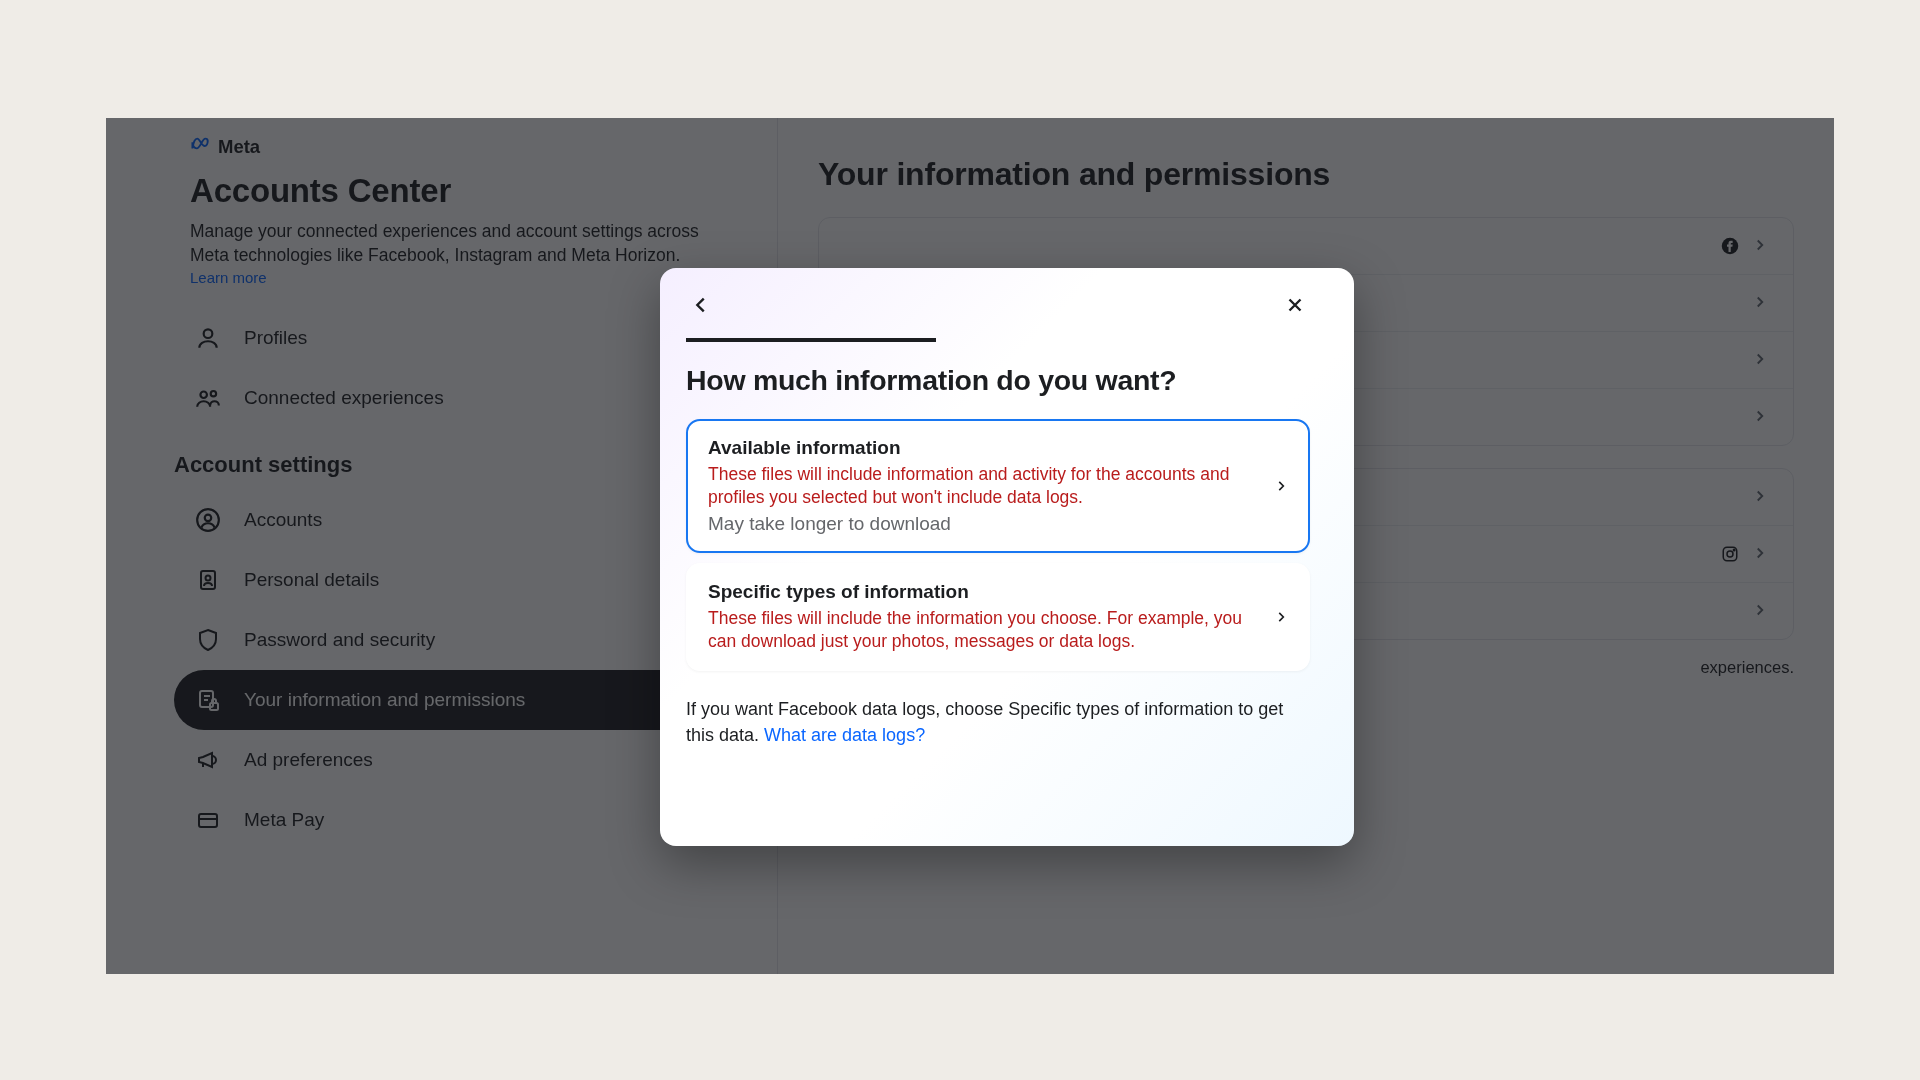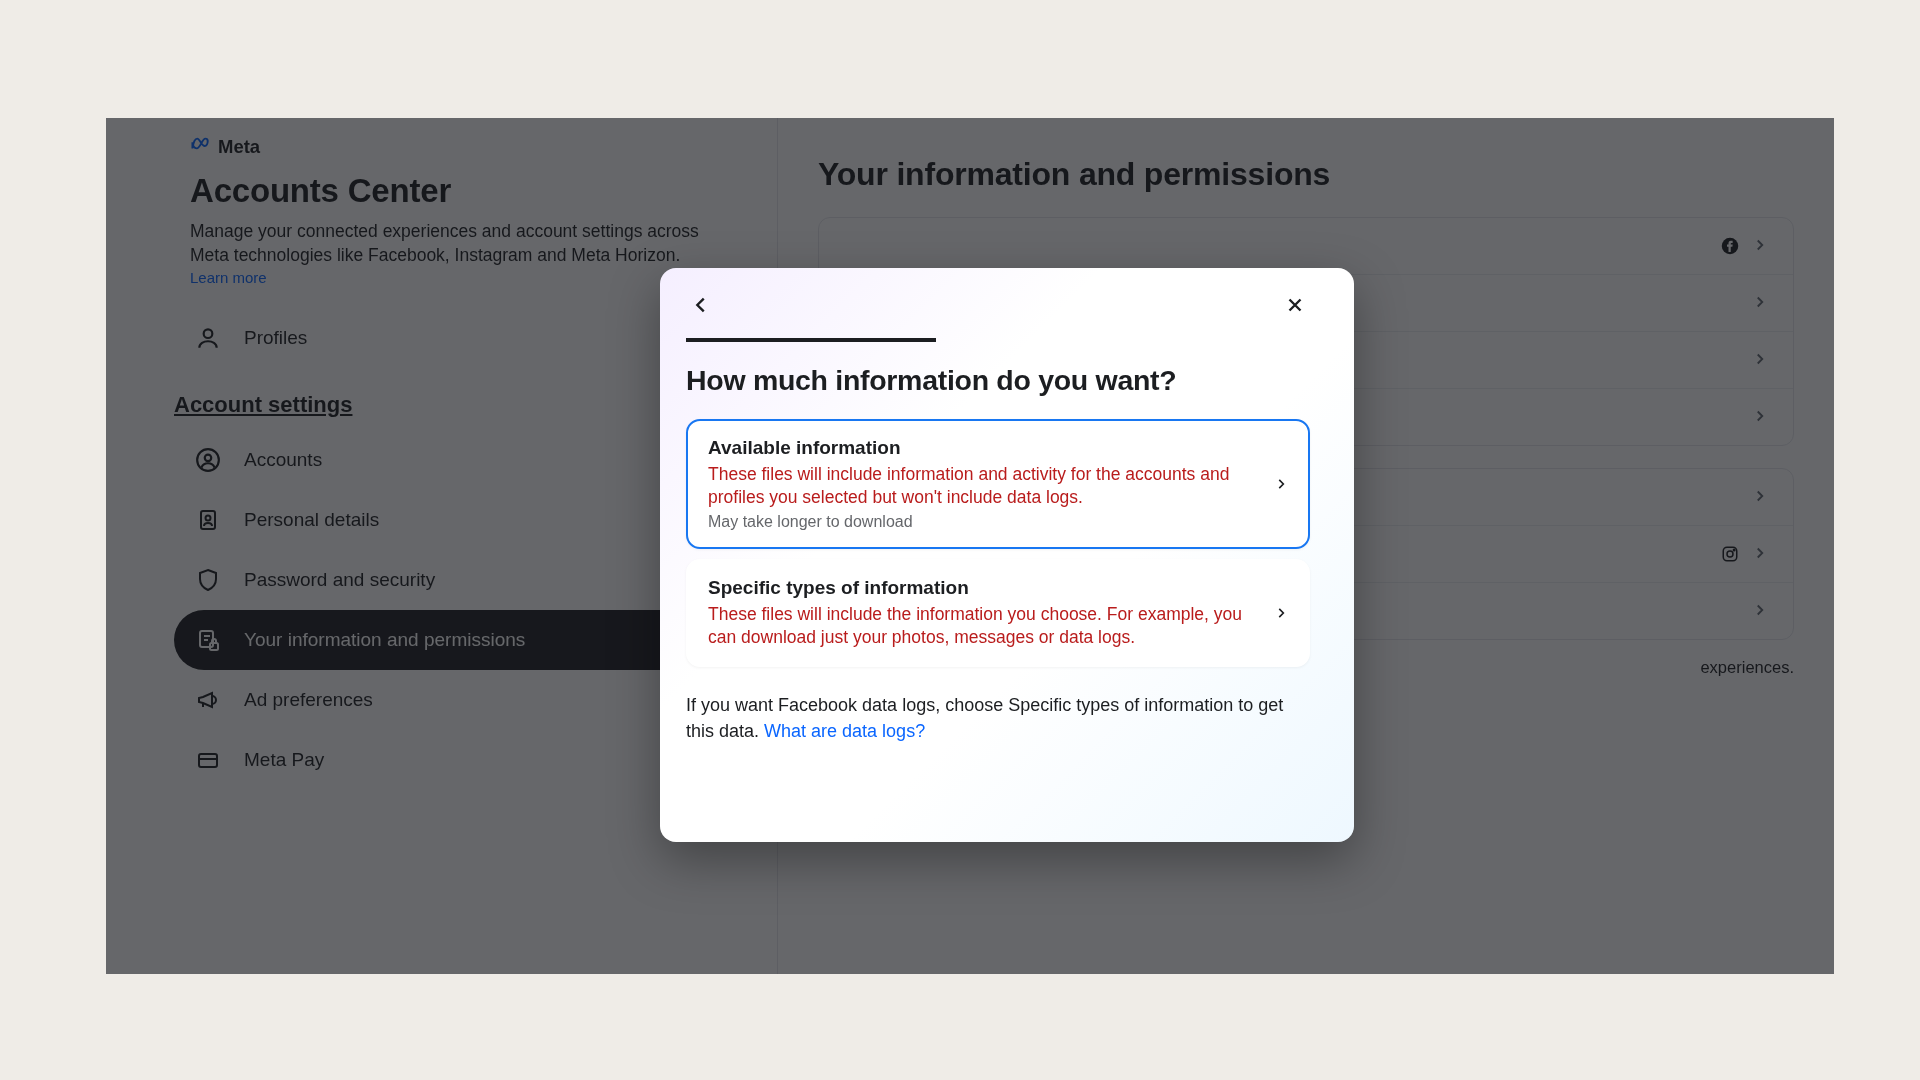--- a/index.html
+++ b/index.html
@@ -42,21 +42,21 @@
     display: flex; align-items: center; gap: 22px;
     padding: 16px 18px 16px 20px;
     border-radius: 34px;
     color: #1c1e21;
     font-size: 19px; font-weight: 500;
     cursor: pointer;
   }
   .nav-item .icon { width: 28px; height: 28px; display: flex; align-items: center; justify-content: center; color: #1c1e21; flex-shrink:0;}
   .nav-item.active { background: #1d1f23; color: #fff; }
   .nav-item.active .icon { color: #fff; }
-  .nav-section-title { font-size: 22px; font-weight: 700; color: #1c1e21; margin: 24px 0 12px 0; text-decoration: underline; }
+  .nav-section-title { font-size: 22px; font-weight: 700; color: #1c1e21; margin: 24px 0 12px 0; }
   .nav-list { padding-left: 68px; padding-right: 40px; }
 
   .main {
     flex: 1;
     padding: 38px 40px;
   }
   .main-title { font-size: 32px; font-weight: 700; color: #1c1e21; margin-bottom: 24px; letter-spacing:-0.2px }
   .card {
     background: #fff;
     border: 1px solid #e4e6eb;
@@ -118,21 +118,21 @@
     position: relative;
     cursor: pointer;
     margin-bottom: 10px;
     box-shadow: 0 1px 3px rgba(0,0,0,0.05);
   }
   .option.selected {
     border-color: #1877f2;
   }
   .option-title { font-size: 19px; font-weight: 600; color:#1c1e21; margin-bottom:4px; }
   .option-desc { font-size: 17.5px; color:#b91c1c; line-height:1.32; }
-  .option-note { font-size: 16px; color:#65676b; margin-top:4px; }
+  .option-note { font-size: 19px; color:#65676b; margin-top:4px; }
   .option .chev {
     position:absolute; right:20px; top:50%; transform:translateY(-50%);
     width:14px; height:14px; color:#1c1e21;
   }
   .modal-footer {
     font-size: 18px; color:#1c1e21; line-height:1.4; margin-top: 16px;
   }
   .modal-footer a { color:#0a66ff; text-decoration:none; }
   svg { display:block; }
 </style>
@@ -160,20 +160,31 @@
 
       <div class="nav-list">
         <div class="nav-item">
           <span class="icon">
             <svg viewBox="0 0 24 24" width="26" height="26" fill="none" stroke="currentColor" stroke-width="2">
                 <circle cx="12" cy="8" r="4"></circle>
                 <path d="M4 21c0-4 4-6 8-6s8 2 8 6"></path>
               </svg>
           </span>
           <span>Profiles</span>
+        </div>
+        <div class="nav-item">
+          <span class="icon">
+            <svg viewBox="0 0 24 24" width="26" height="26" fill="none" stroke="currentColor" stroke-width="2">
+                <circle cx="8" cy="9" r="3"></circle>
+                <circle cx="17" cy="8" r="2.5"></circle>
+                <path d="M2 20c0-3 3-5 6-5s6 2 6 5"></path>
+                <path d="M14 19c0-2.5 2-4 4-4s4 1.5 4 4"></path>
+              </svg>
+          </span>
+          <span>Connected experiences</span>
         </div>
 
         <div class="nav-section-title">Account settings</div>
 
         <div class="nav-item">
           <span class="icon">
             <svg viewBox="0 0 24 24" width="26" height="26" fill="none" stroke="currentColor" stroke-width="2">
                 <circle cx="12" cy="12" r="10"></circle>
                 <circle cx="12" cy="10" r="3"></circle>
                 <path d="M6 19c1-3 4-4 6-4s5 1 6 4"></path>

